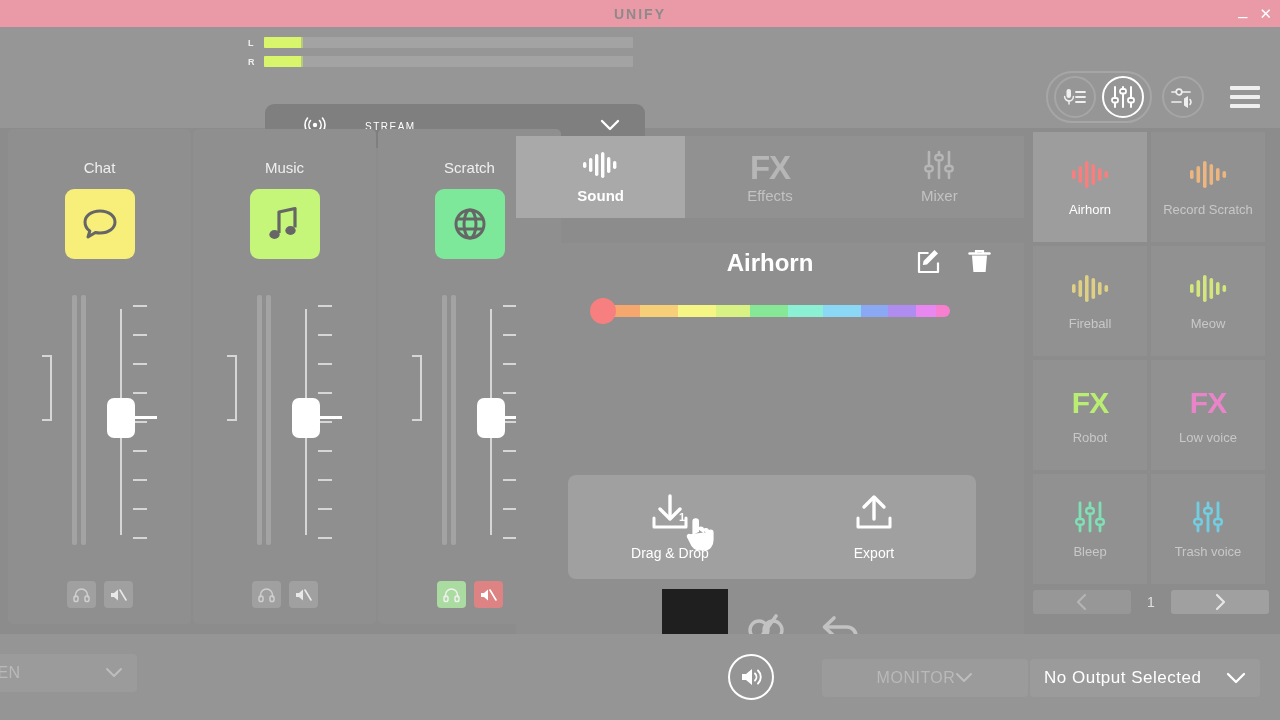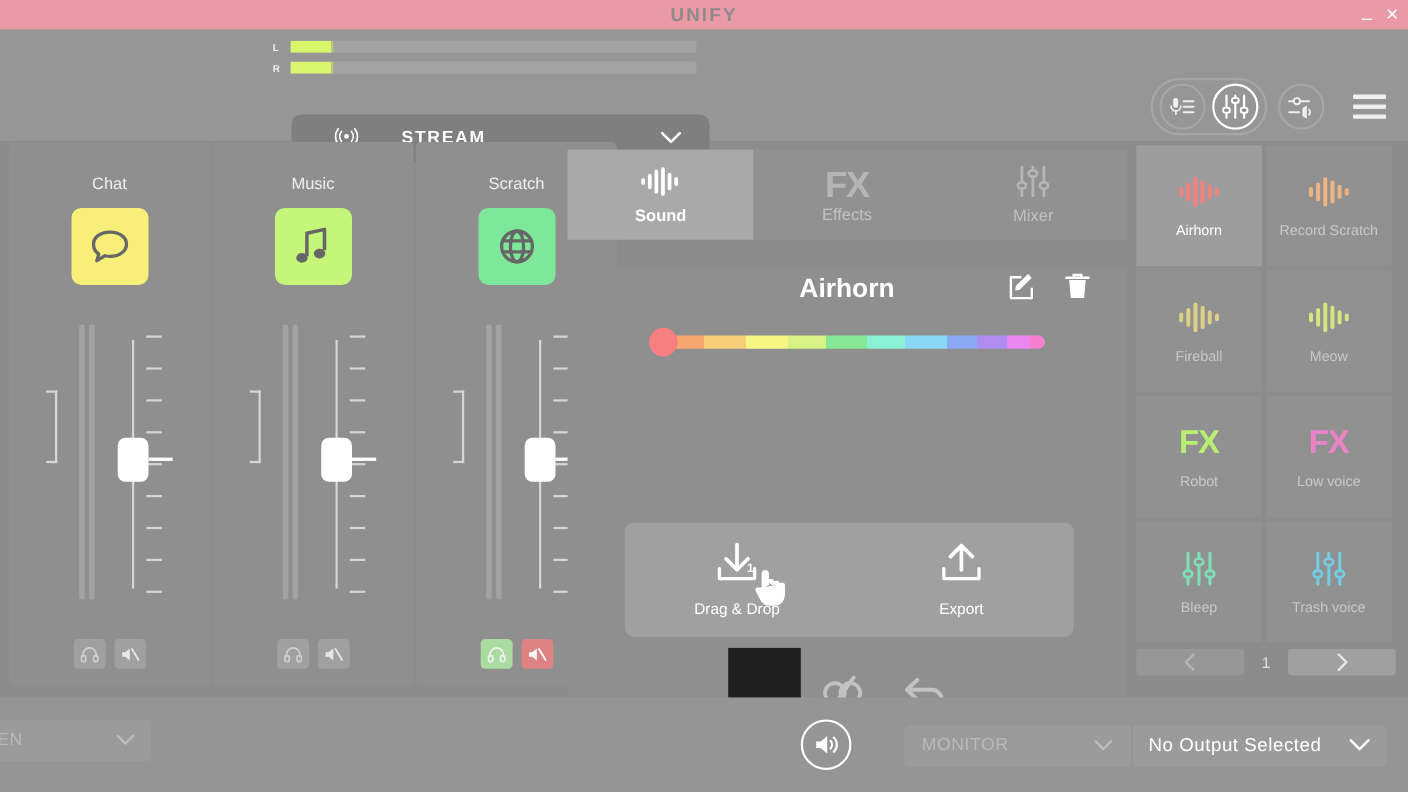--- a/index.html
+++ b/index.html
@@ -11,21 +11,21 @@
   }
   .app { position: relative; width: 1280px; height: 720px; background: #8c8c8c; }
 
   
   .titlebar {
     position: absolute; left: 0; top: 0; width: 1280px; height: 27px;
     background: #e99aa6;
     display: flex; align-items: center; justify-content: center;
   }
   .logo {
-    font-size: 17px; font-weight: bold; letter-spacing: 2px;
+    font-size: 14px; font-weight: bold; letter-spacing: 2px;
     color: #8e8a8c; font-family: "Liberation Sans", sans-serif;
   }
   .win-ctl { position: absolute; right: 8px; top: 0; height: 27px; display: flex; align-items: center; gap: 12px; }
   .win-btn { color: #ffffff; font-size: 15px; line-height: 1; cursor: default; }
   .win-min { font-size: 17px; position: relative; top: 3px; }
 
   
   .header {
     position: absolute; left: 0; top: 27px; width: 1280px; height: 101px;
     background: #969696;
@@ -36,21 +36,21 @@
   .meter-track { position: relative; flex: 1; height: 11px; background: #a3a3a3; border-radius: 1px; overflow: hidden; }
   .meter-fill { position: absolute; left: 0; top: 0; bottom: 0; background: #d9f56b; }
   .meter-tick { position: absolute; top: 0; bottom: 0; width: 2px; background: #b6c97e; }
 
   .stream-tab {
     position: absolute; left: 265px; top: 77px; width: 380px; height: 44px;
     background: #7f7f7f; border-radius: 9px 9px 0 0;
     display: flex; align-items: center;
   }
   .stream-ico { width: 100px; text-align: center; color: #ffffff; font-size: 15px; }
-  .stream-name { flex: 1; color: #ffffff; font-size: 16px; letter-spacing: 1.5px; font-weight: 700; }
+  .stream-name { flex: 1; color: #ffffff; font-size: 10px; letter-spacing: 1.5px; font-weight: 400; }
   .stream-chev { width: 70px; text-align: center; color: #ffffff; font-size: 13px; }
 
   .hdr-icons { position: absolute; right: 12px; top: 44px; display: flex; align-items: center; gap: 0; }
   .pill {
     display: flex; align-items: center; gap: 6px;
     border: 2px solid #a6a6a6; border-radius: 30px; padding: 3px 6px;
   }
   .circ {
     width: 42px; height: 42px; border-radius: 50%;
     border: 2px solid #a6a6a6;
@@ -194,21 +194,21 @@
   .dd-text { color: #b9b9b9; font-size: 16px; letter-spacing: 0.5px; }
   .dd-chev { color: #bdbdbd; font-size: 13px; }
   .spk-circ {
     position: absolute; left: 728px; top: 654px; width: 46px; height: 46px;
     border-radius: 50%; border: 2px solid #ffffff;
     display: flex; align-items: center; justify-content: center;
   }
   .monitor-dd {
     position: absolute; left: 822px; top: 659px; width: 206px; height: 38px;
     background: #9b9b9b; border-radius: 4px; display: flex; align-items: center;
-    padding: 0 16px; justify-content: space-between;
+    padding: 0 16px; justify-content: center;
   }
   .output-dd {
     position: absolute; left: 1030px; top: 659px; width: 230px; height: 38px;
     background: #9b9b9b; border-radius: 4px; display: flex; align-items: center;
     padding: 0 14px; justify-content: space-between;
   }
   .output-dd .dd-text { color: #ffffff; font-size: 17px; }
   .output-dd .dd-chev { color: #ffffff; font-size: 15px; }
 
   

